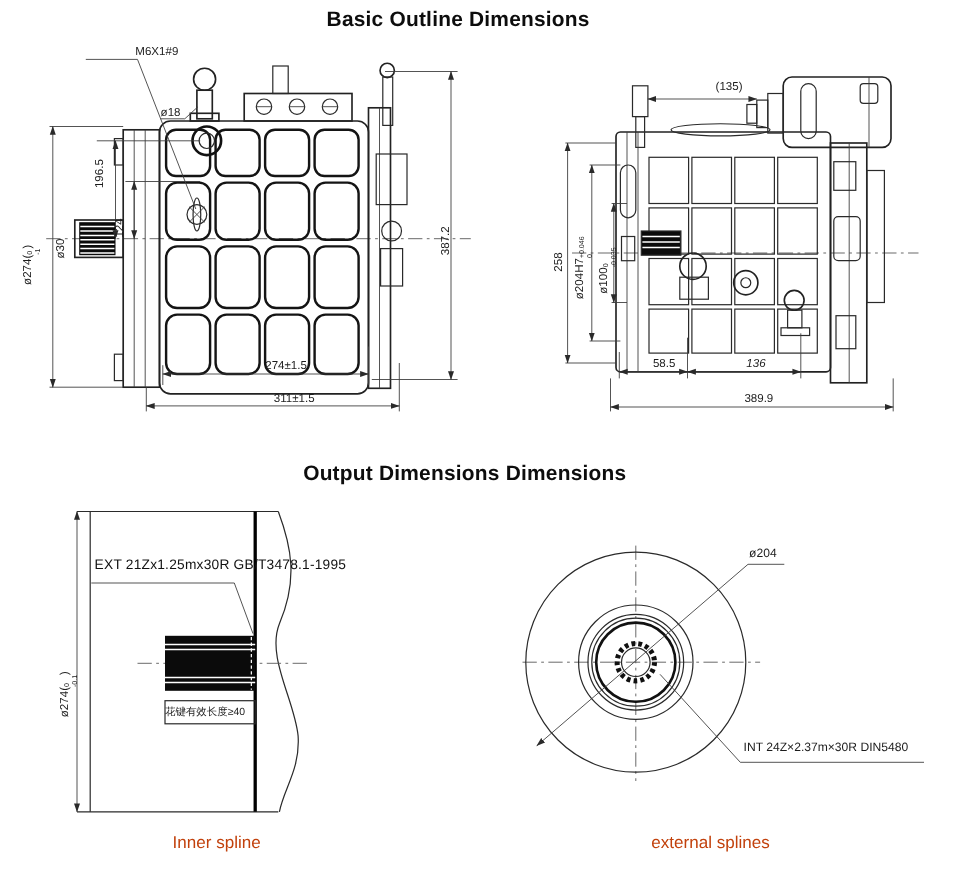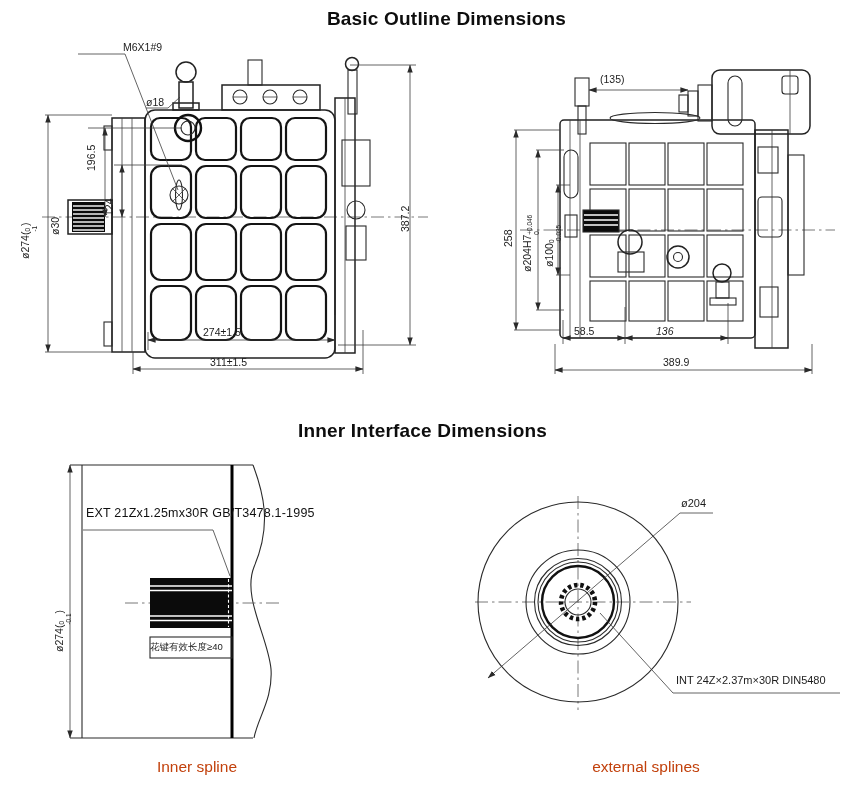--- a/index.html
+++ b/index.html
@@ -7,40 +7,40 @@
     width:867px;height:805px;position:relative;background:#ffffff;
     font-family:"Liberation Sans", sans-serif;color:#1c1c1c;overflow:hidden;
   }
   .abs{position:absolute;}
   .title{font-weight:bold;font-size:19px;text-align:center;color:#0d0d0d;letter-spacing:.2px;}
   .dim{font-size:10.5px;white-space:nowrap;color:#1c1c1c;}
   .lbl{font-size:12.5px;white-space:nowrap;color:#111;letter-spacing:.2px;}
   .cap{font-size:15.5px;text-align:center;color:#c2410c;}
   .rot{transform:rotate(-90deg);transform-origin:0 0;display:inline-block;white-space:nowrap;}
   .tol{display:inline-flex;flex-direction:column;font-size:6.4px;line-height:1.15;vertical-align:-1px;}
-  .ctr{text-align:left;}
+  .ctr{text-align:right;}
   svg{position:absolute;overflow:visible;}
   .s  {stroke:#222;fill:none;stroke-width:1.5;}
   .s1 {stroke:#2a2a2a;fill:none;stroke-width:1.1;}
   .fin{stroke:#141414;fill:none;stroke-width:2.2;}
   .sB {stroke:#111;fill:none;stroke-width:2.4;}
   .s2h{stroke:#000;fill:none;stroke-width:3;}
   .sf {fill:#0b0b0b;stroke:none;}
   .t  {stroke:#3c3c3c;fill:none;stroke-width:.8;}
   .cl {stroke:#555;fill:none;stroke-width:.8;stroke-dasharray:13 4 2.5 4;}
   .w  {stroke:#fff;fill:none;stroke-width:1.4;}
   .wd {stroke:#fff;fill:none;stroke-width:1.1;stroke-dasharray:3 2.2;}
   .gear{stroke:#111;fill:none;}
   marker path{fill:#2a2a2a;stroke:none;}
 </style>
 </head>
 <body>
 
-<div class="abs title" style="left:0;top:8px;width:833px;margin-left:30px;">Basic Outline Dimensions</div>
-<div class="abs title" style="left:0;top:420px;width:845px;">Inner Interface Dimensions</div>
+<div class="abs title" style="left:0;top:8px;width:833px;">Basic Outline Dimensions</div>
+<div class="abs title" style="left:0;top:420px;width:845px;">Output Dimensions Dimensions</div>
 
 <svg style="left:30px;top:40px;" width="420" height="360" viewBox="0 0 420 360">
   <defs>
     <marker id="m1" viewBox="0 0 10 10" refX="9.5" refY="5" markerWidth="10" markerHeight="10" orient="auto-start-reverse">
         <path d="M0,1.6 L10,5 L0,8.4 z"></path>
       </marker>
   </defs>
   <g>
     <line class="cl" x1="12" y1="177" x2="398" y2="177"></line>
     <rect class="s" x="115" y="70" width="190" height="248" rx="10"></rect>

